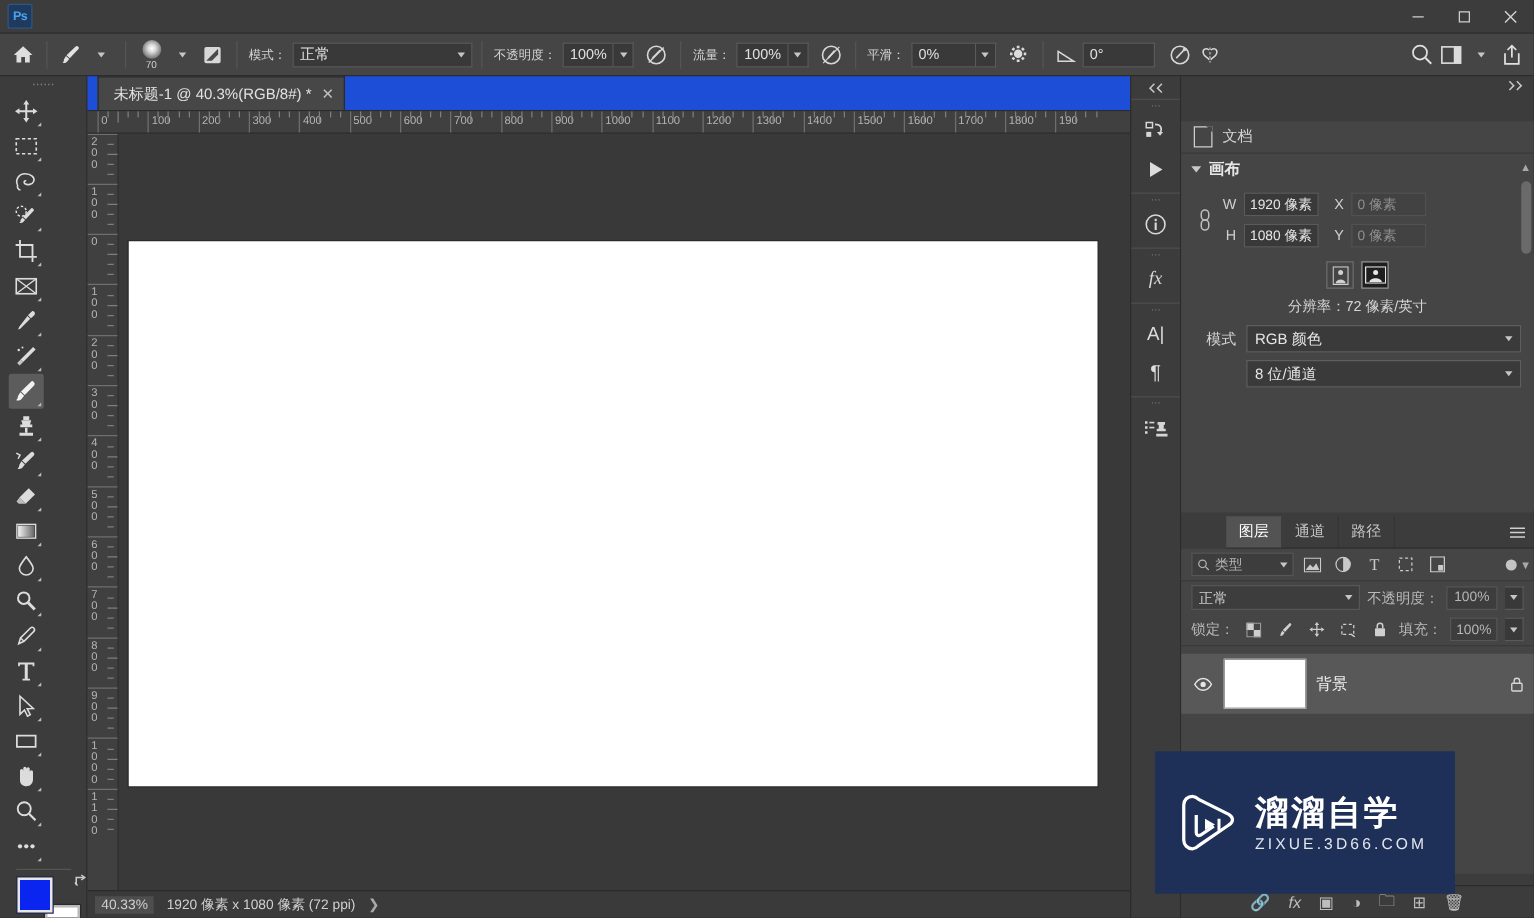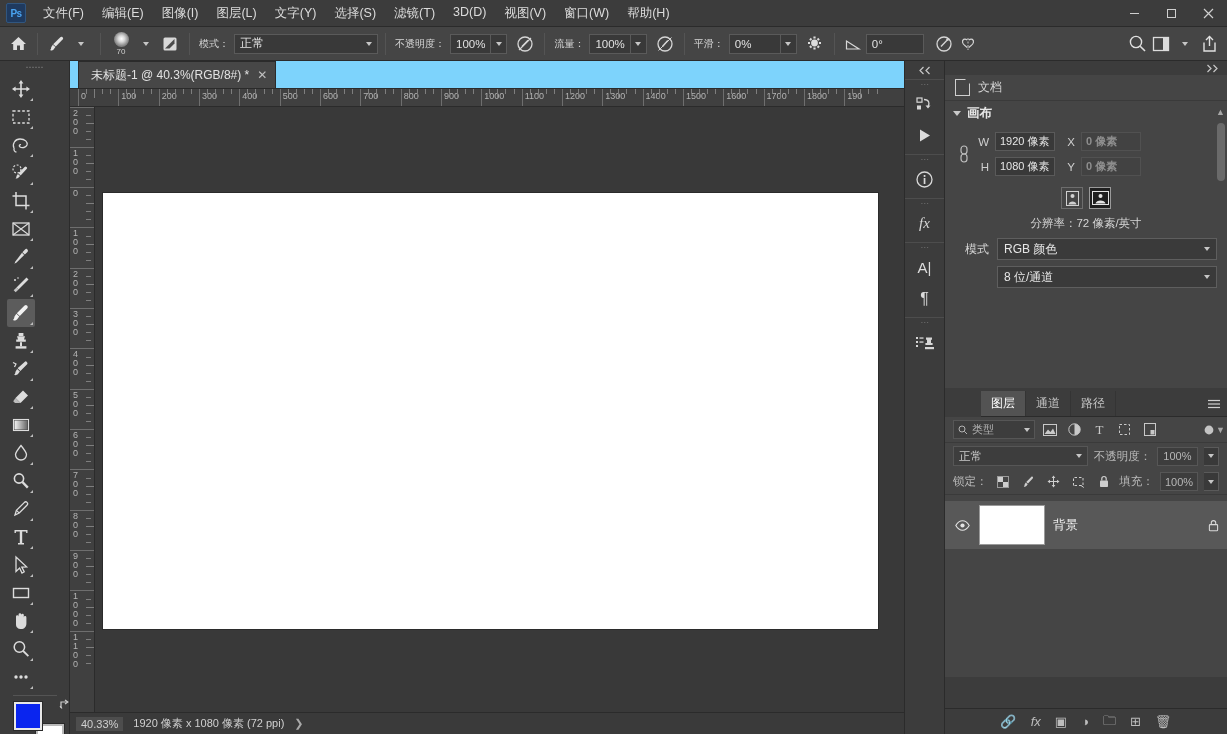--- a/index.html
+++ b/index.html
@@ -85,21 +85,21 @@
   .color-swatches { position:relative; width:54px; height:52px; margin:6px auto 0 14px; }
   .sw-fore { position:absolute; left:0; top:0; width:28px; height:28px;
              background:#0a25ef; border:2px solid #e8e8e8; box-shadow:0 0 0 1px #2a2a2a; z-index:2; }
   .sw-back { position:absolute; left:22px; top:22px; width:28px; height:28px;
              background:#ffffff; border:2px solid #b9b9b9; box-shadow:0 0 0 1px #2a2a2a; }
   .sw-swap { position:absolute; right:-4px; top:-3px; color:#cdcdcd; font-size:11px; }
 
   
   .doc-tabbar {
     position:absolute; left:70px; top:61px; width:834px; height:28px;
-    background:#7dd3fc; border-bottom:1px solid #2b2b2b; display:flex; align-items:flex-end;
+    background:#1d4ed8; border-bottom:1px solid #2b2b2b; display:flex; align-items:flex-end;
   }
   .doc-tab {
     height:27px; background:#474747; border:1px solid #2b2b2b; border-bottom:none;
     display:flex; align-items:center; padding:0 8px 0 12px; gap:8px; font-size:12px;
     color:#e2e2e2; margin-left:8px;
   }
   .tab-close { color:#c0c0c0; font-size:12px; }
   .ruler-h {
     position:absolute; left:70px; top:89px; width:834px; height:18px;
     background:#404040; border-bottom:1px solid #2b2b2b; overflow:hidden;
@@ -170,21 +170,21 @@
           border-top:5px solid #c9c9c9; }
   .field-grid { display:flex; align-items:center; padding:4px 8px 0 8px; }
   .link-ico { width:22px; display:flex; align-items:center; justify-content:center; color:#bdbdbd; font-size:12px; }
   .fg-rows { flex:1; }
   .fg-row { display:flex; align-items:center; gap:6px; height:25px; }
   .fg-lbl { width:14px; text-align:right; color:#cfcfcf; font-size:11.5px; }
   .numfield {
     width:60px; height:19px; background:#393939; border:1px solid #5a5a5a; color:#e6e6e6;
     font-size:11px; display:flex; align-items:center; padding:0 4px;
   }
-  .numfield.ghost { color:#8e8e8e; background:#424242; border-color:#515151;font-weight:bold; }
+  .numfield.ghost { color:#8e8e8e; background:#424242; border-color:#515151; }
   .orient-row { display:flex; justify-content:center; gap:6px; padding:8px 0 4px; }
   .orient-btn { width:22px;height:22px;border:1px solid #6d6d6d;display:flex;align-items:center;justify-content:center; }
   .orient-btn.sel { background:#1f1f1f; border-color:#9a9a9a; }
   .res-line { text-align:center; font-size:11.5px; color:#d6d6d6; padding:3px 0 7px; }
   .sel-row { display:flex; align-items:center; gap:8px; padding:0 10px 6px 10px; }
   .sel-lbl { width:34px; text-align:right; font-size:12px; color:#d2d2d2; }
   .selectbox {
     flex:1; height:22px; background:#3a3a3a; border:1px solid #5e5e5e; color:#e6e6e6;
     display:flex; align-items:center; padding:0 6px; font-size:12px;
   }
@@ -228,33 +228,20 @@
   .wm-en { font-size:12.5px; color:#e3e6ee; letter-spacing:2.5px; margin-top:3px; }
   svg { display:block; }
 </style>
 </head>
 <body>
 
 <div class="app">
 
   <div class="menubar">
     <div class="ps-logo">Ps</div>
-    <div id="menus" style="display:flex;">
-        <div class="menu-item">文件(F)</div>
-        <div class="menu-item">编辑(E)</div>
-        <div class="menu-item">图像(I)</div>
-        <div class="menu-item">图层(L)</div>
-        <div class="menu-item">文字(Y)</div>
-        <div class="menu-item">选择(S)</div>
-        <div class="menu-item">滤镜(T)</div>
-        <div class="menu-item">3D(D)</div>
-        <div class="menu-item">视图(V)</div>
-        <div class="menu-item">窗口(W)</div>
-        <div class="menu-item">帮助(H)</div>
-      </div>
     <div class="win-controls">
       <div class="win-btn">
         <svg width="11" height="11" viewBox="0 0 11 11">
             <rect x="1" y="5" width="9" height="1" fill="#cfcfcf"></rect>
           </svg>
       </div>
       <div class="win-btn">
         <svg width="11" height="11" viewBox="0 0 11 11">
             <rect x="1.5" y="1.5" width="8" height="8" fill="none" stroke="#cfcfcf" stroke-width="1"></rect>
           </svg>
@@ -874,21 +861,21 @@
   </div>
 
   <div class="rightcol">
     <div class="panel-collapse">
       <svg width="14" height="9" viewBox="0 0 14 9">
           <path d="M2.5 1 L6 4.5 L2.5 8 M8.5 1 L12 4.5 L8.5 8" fill="none" stroke="#c8c8c8" stroke-width="1.2"></path>
         </svg>
     </div>
 
 
-    <div class="panel-body" style="height:313px; position:relative;">
+    <div class="panel-body" style="height:313px; position:relative;margin-top:22px;">
       <div class="doc-row">
         <div class="doc-ico"></div>
         <span>文档</span>
       </div>
       <div class="section-head">
         <div class="chev"></div>
         <span>画布</span>
       </div>
       <div class="field-grid">
         <div class="link-ico">
@@ -1081,14 +1068,28 @@
   <div class="layers-footer">
     <span class="lf-ico">🔗</span>
     <span class="lf-ico" style="font-style:italic;">fx</span>
     <span class="lf-ico">▣</span>
     <span class="lf-ico">◑</span>
     <span class="lf-ico">🗀</span>
     <span class="lf-ico">⊞</span>
     <span class="lf-ico">🗑</span>
   </div>
 
+  <div class="watermark" id="watermark" style="background: rgb(30, 48, 88);">
+    <div class="wm-logo">
+      <svg width="54" height="54" viewBox="0 0 54 54">
+        <path d="M14 6 C10 6 7 9 7 13 L7 41 C7 45 10 48 14 48 C16 48 17.5 47 19 45.5 L43 29 C47 26.5 47 23 43 20.5 L19 8.5 C17.5 7 16 6 14 6 Z" fill="none" stroke="#ffffff" stroke-width="2.6"></path>
+        <path d="M17 21 L17 35 C17 37 18.5 38 20.5 37 L31 30 " fill="none" stroke="#ffffff" stroke-width="2.6"></path>
+        <path d="M24 24 L32 28.6 L24 33 Z" fill="#ffffff"></path>
+        <rect x="34" y="24" width="2.4" height="9.5" fill="#ffffff"></rect>
+      </svg>
+    </div>
+    <div class="wm-text">
+      <div class="wm-cn">溜溜自学</div>
+      <div class="wm-en">ZIXUE.3D66.COM</div>
+    </div>
+  </div>
 
 </div>
 
 </body></html>

